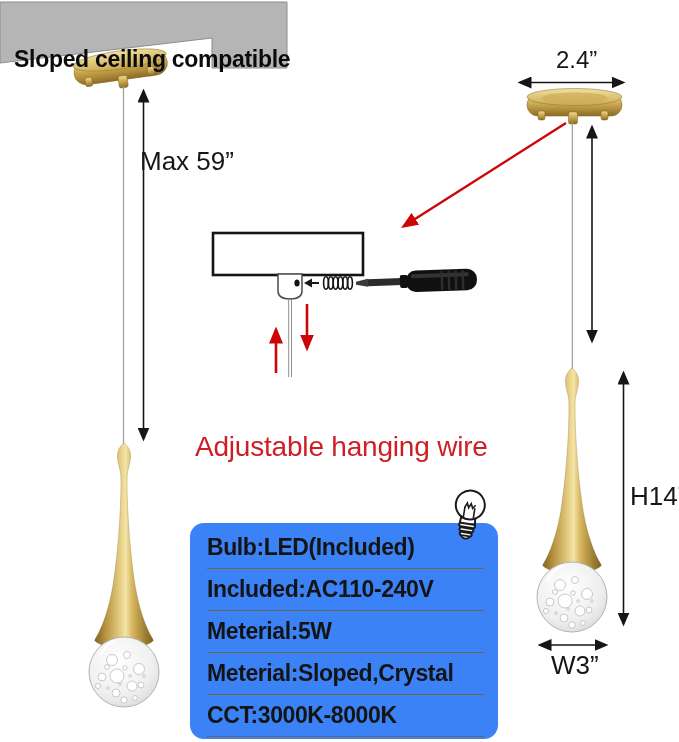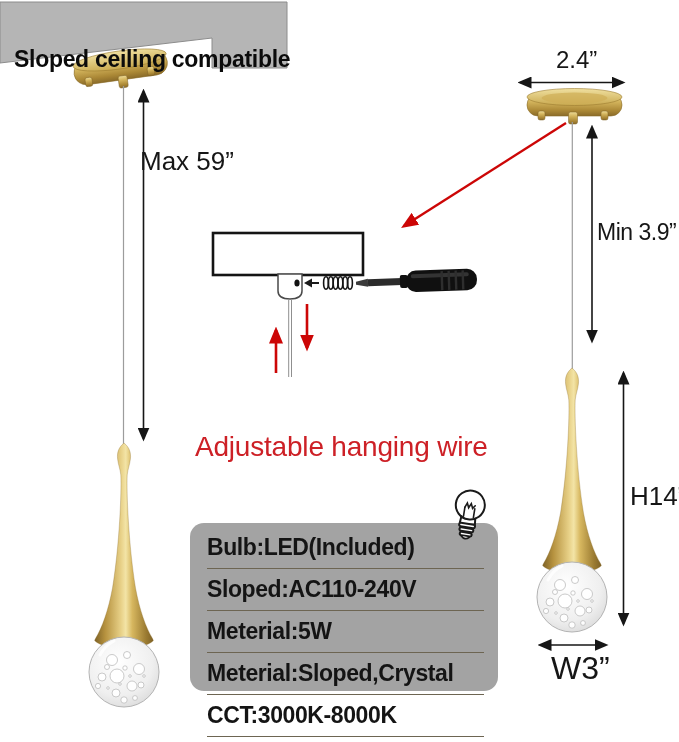--- a/index.html
+++ b/index.html
@@ -9,44 +9,44 @@
   }
   .layer-svg{position:absolute;left:0;top:0;z-index:3;pointer-events:none;}
   .label{position:absolute;color:#161616;z-index:4;white-space:nowrap;}
   .banner-label{
     left:14px;top:5px;font-size:23px;font-weight:600;letter-spacing:-.3px;color:#0b0b0b;margin-top:41px;
   }
   .max-label{left:140px;top:146px;font-size:26px;}
   .w47-label{left:556px;top:46px;font-size:24px;}
   .min-label{left:597px;top:219px;font-size:23px;letter-spacing:-.5px;}
   .h14-label{left:630px;top:481px;font-size:26px;}
-  .w3-label{left:551px;top:650px;font-size:32px;}
+  .w3-label{left:551px;top:650px;font-size:26px;}
   .adjustable-label{
     left:195px;top:415px;font-size:28px;color:#cd2026;letter-spacing:-.2px;margin-top:16px;
   }
   .spec-panel{
-    position:absolute;left:190px;top:523px;width:308px;height:168px;
-    background:#a3a3a3;border-radius:14px;z-index:1;box-sizing:border-box;
+    position:absolute;left:190px;top:523px;width:308px;height:216px;
+    background:#3b82f6;border-radius:14px;z-index:1;box-sizing:border-box;
     padding:4px 14px 0 17px;
   }
   .spec-row{
     height:41px;line-height:41px;border-bottom:1px solid #6d6552;
     font-size:23px;font-weight:bold;letter-spacing:-.4px;color:#141414;
     overflow:hidden;
   }
   .spec-row:last-child{border-bottom:1px solid #6d6552;}
 </style>
 </head>
 <body>
 
 <div class="canvas">
 
   <div class="spec-panel">
     <div class="spec-row">Bulb:LED(Included)</div>
-    <div class="spec-row">Sloped:AC110-240V</div>
+    <div class="spec-row">Included:AC110-240V</div>
     <div class="spec-row">Meterial:5W</div>
     <div class="spec-row">Meterial:Sloped,Crystal</div>
     <div class="spec-row">CCT:3000K-8000K</div>
   </div>
 
   <svg class="layer-svg" width="679" height="742" viewBox="0 0 679 742">
     <defs>
       <marker id="ab" markerUnits="userSpaceOnUse" markerWidth="14" markerHeight="12" refX="11.5" refY="6" orient="auto-start-reverse">
         <path d="M0,0 L14,6 L0,12 Z" fill="#161616"></path>
       </marker>
@@ -192,18 +192,17 @@
       <rect x="-8" y="17" width="16" height="3.4" rx="1.7" fill="#fff"></rect>
       <rect x="-7" y="21.4" width="14" height="3.4" rx="1.7" fill="#fff"></rect>
       <rect x="-6" y="25.8" width="12" height="3.4" rx="1.7" fill="#fff"></rect>
       <path d="M-4,30 Q0,34 4,30" fill="#fff" stroke-width="1.8"></path>
     </g>
   </svg>
 
   <div class="label banner-label">Sloped ceiling compatible</div>
   <div class="label max-label">Max 59”</div>
   <div class="label w47-label">2.4”</div>
-  <div class="label min-label">Min 3.9”</div>
   <div class="label h14-label">H14”</div>
   <div class="label w3-label">W3”</div>
   <div class="label adjustable-label">Adjustable hanging wire</div>
 
 </div>
 
 </body></html>

